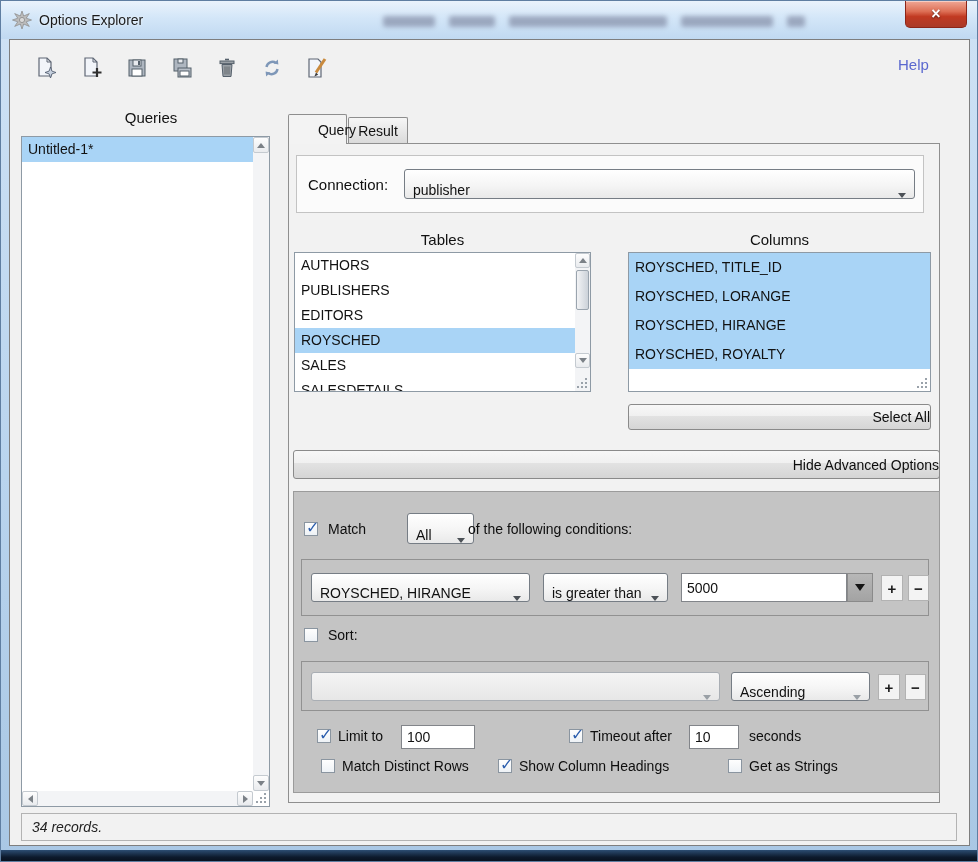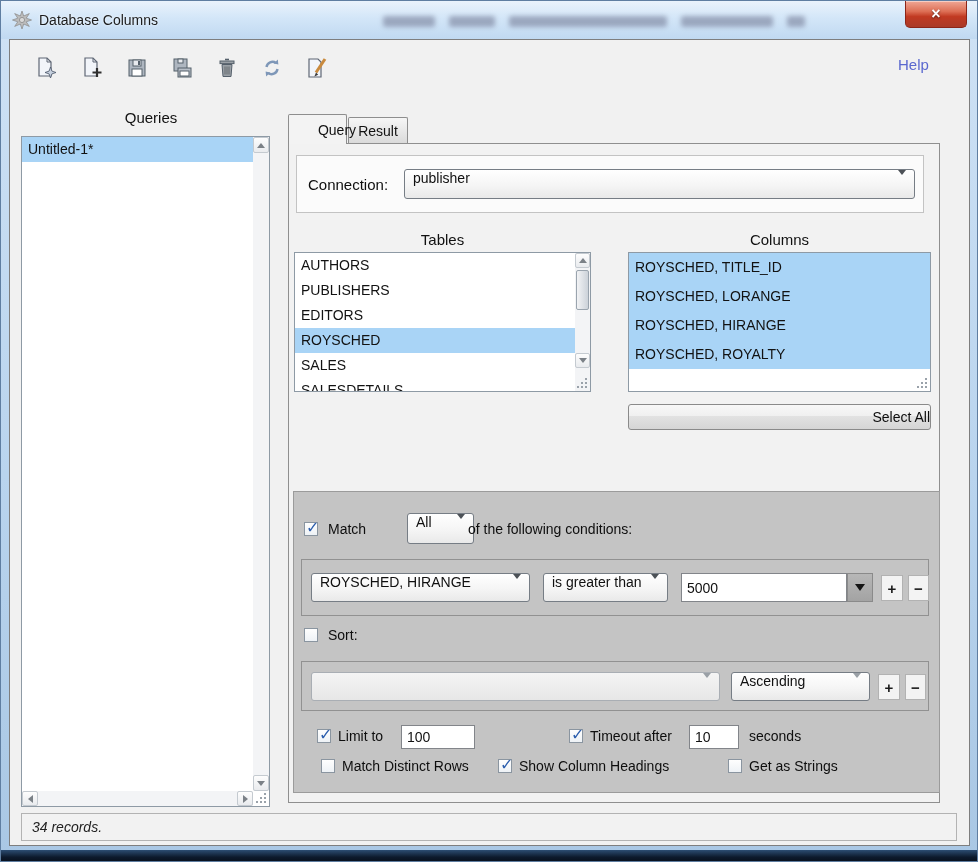--- a/index.html
+++ b/index.html
@@ -44,21 +44,21 @@
 
   
   .tab{border:1px solid #8e8e8e;border-bottom:none;border-radius:2px 2px 0 0;display:flex;align-items:center;justify-content:center;font-size:14px;color:#111;cursor:pointer;}
   .tab.active{background:#f3f3f3;z-index:3;padding-left:39px;}
   .tab.inactive{background:linear-gradient(#f6f6f6,#d9d9d9);}
   .tabpanel{border:1px solid #8f8f8f;background:#f2f2f2;}
   .groupbox-light{background:#fbfbfb;border:1px solid #c3c3c3;}
   .groupbox{border:1px solid #919191;}
 
   
-  .combo{border:1px solid #767d85;border-radius:3px;background:linear-gradient(#ffffff,#f5f5f5 55%,#e9e9e9);display:flex;align-items:flex-start;cursor:pointer;}
+  .combo{border:1px solid #767d85;border-radius:3px;background:linear-gradient(#ffffff,#f5f5f5 55%,#e9e9e9);display:flex;align-items:flex-end;cursor:pointer;}
   .combo .val{flex:1;padding:0 8px;font-size:14px;color:#101010;white-space:nowrap;overflow:hidden;}
   .combo-arrow{width:0;height:0;border-left:4px solid transparent;border-right:4px solid transparent;border-top:5px solid #4c5157;margin-right:8px;flex:none;}
   .combo.disabled{background:linear-gradient(#f4f4f4,#e7e7e7);border-color:#a9aeb4;}
   .combo.disabled .combo-arrow{border-top-color:#9aa0a6;}
   .btn{border:1px solid #8a8a8a;border-radius:3px;background:linear-gradient(#f7f7f7,#f0f0f0 45%,#e2e2e2 46%,#d5d5d5);font-size:14px;color:#0d0d0d;display:flex;align-items:center;justify-content:flex-end;cursor:pointer;}
   .mini-btn{border:1px solid #b2b2b2;background:#f3f3f3;font-weight:bold;font-size:15px;color:#1a1a1a;display:flex;align-items:center;justify-content:center;cursor:pointer;}
   .tbox{border:1px solid #82858a;background:#fff;font-size:14px;padding:0 5px;font-family:inherit;color:#111;outline:none;}
   .edit-combo-btn{background:linear-gradient(#b7b7b7,#a3a3a3);border:1px solid #8a8a8a;display:flex;align-items:center;justify-content:center;cursor:pointer;}
   .edit-combo-btn .t{width:0;height:0;border-left:5px solid transparent;border-right:5px solid transparent;border-top:7px solid #141414;}
 
@@ -81,21 +81,21 @@
 
 <div class="window">
 
   <div class="abs titlebar">
     <span class="abs" style="left:11px;top:9px;width:20px;height:20px;">
       <svg width="20" height="20" viewBox="0 0 20 20">
           <path d="M10 1l1.7 5L17.3 3.6 14.2 8.2l5.3 1.8-5.3 1.8 3.1 4.6-5.6-2.4L10 19l-1.7-5-5.6 2.4 3.1-4.6L.5 10l5.3-1.8L2.7 3.6 8.3 6z" fill="#bcbcbc" stroke="#8f8f8f" stroke-width="0.8"></path>
           <circle cx="10" cy="10" r="2.6" fill="#d8d8d8" stroke="#969696"></circle>
         </svg>
     </span>
-    <span class="abs title-text" style="left:38px;top:11px;">Database Columns</span>
+    <span class="abs title-text" style="left:38px;top:11px;">Options Explorer</span>
     <span class="abs redact" style="left:382px;top:15px;">
       <i style="width:52px"></i>
         <i style="width:46px"></i>
         <i style="width:158px"></i>
         <i style="width:92px"></i>
         <i style="width:18px"></i>
     </span>
     <div class="abs close-btn" style="left:904px;top:0px;">
       <span class="close-x">×</span>
     </div>
@@ -223,20 +223,23 @@
     <div class="row col sel">ROYSCHED, TITLE_ID</div>
     <div class="row col sel">ROYSCHED, LORANGE</div>
     <div class="row col sel">ROYSCHED, HIRANGE</div>
     <div class="row col sel">ROYSCHED, ROYALTY</div>
     <span class="abs grip" style="left:287px;top:124px;width:14px;height:14px;"></span>
   </div>
   <div class="abs btn" style="left:627px;top:403px;width:303px;height:26px;">
       <span>Select All</span>
     </div>
 
+  <div class="abs btn" style="left:292px;top:449px;width:647px;height:29px;">
+      <span>Hide Advanced Options</span>
+    </div>
 
   <div class="abs adv" style="left:292px;top:490px;width:647px;height:302px;"></div>
 
   <span class="abs cb checked" style="left:303px;top:521px;">
       <span class="cb-mark abs"></span>
     </span>
   <span class="abs lbl" style="left:327px;top:520px;">Match</span>
   <div class="abs combo" style="left:384px;top:512px;width:67px;height:31px;margin-left:22px;">
     <span class="val">All</span>
     <span class="combo-arrow"></span>

